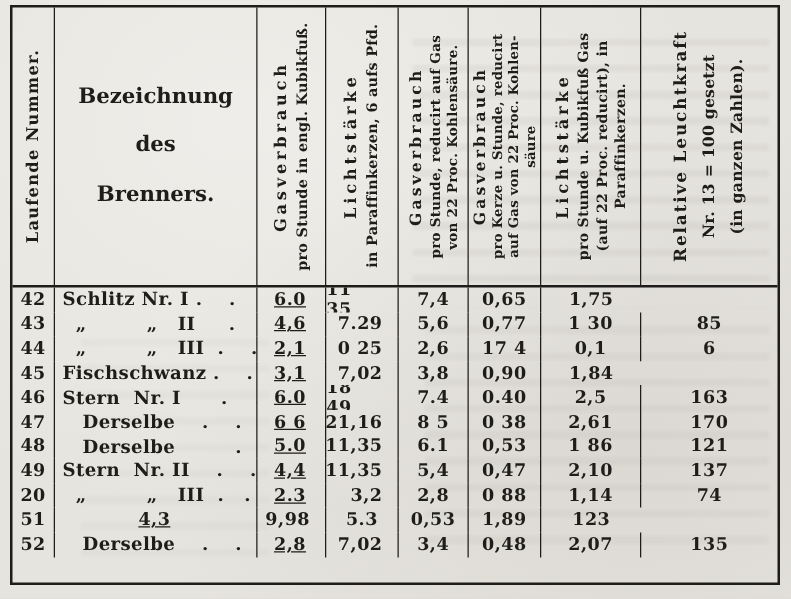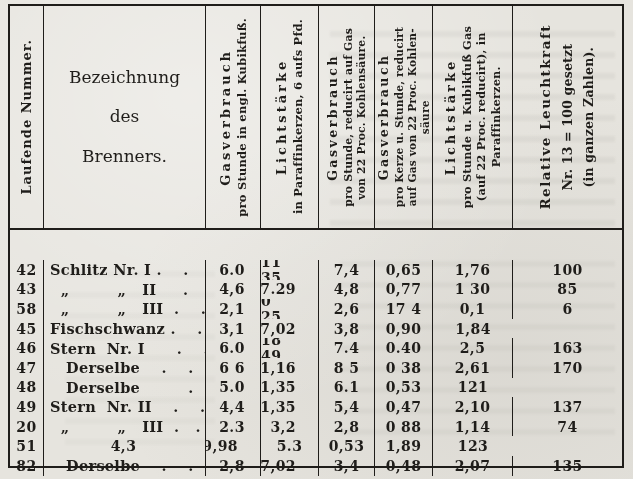--- a/index.html
+++ b/index.html
@@ -52,31 +52,31 @@
   .h-nr .title{letter-spacing:1px;font-size:13px;}
   .h-c5 .title,.h-c6 .title{font-size:12.5px;letter-spacing:2.5px;}
   .h-c5 .sub{font-size:10.8px;line-height:1.25;}
   .h-c6 .sub{font-size:10.6px;line-height:1.22;}
   .h-c7 .sub{font-size:11.3px;line-height:1.3;}
   .h-c8 .title{font-size:13.5px;letter-spacing:1.5px;line-height:1.6;}
   .h-c8 .sub{font-size:12.5px;line-height:1.75;}
 
   .h-name{
     flex-direction:column;justify-content:center;gap:14px;
-    font-weight:normal;font-size:17px;text-align:center;
+    font-weight:bold;font-size:17px;text-align:center;
     white-space:pre-line;line-height:2.3;
   }
 
-  .body-rows{position:relative;margin-top:30px;}
+  .body-rows{position:relative;}
   .row{height:19.6px;}
   .cell{font-size:14px;font-weight:bold;letter-spacing:.4px;}
   .c-nr{justify-content:center;}
   .c-name{justify-content:flex-start;padding-left:6px;white-space:pre;font-size:14.5px;letter-spacing:.3px;}
-  .c-v1{padding-right:2px;}
-  .c-v2{justify-content:flex-end;padding-right:22px;}
+  .c-v1{padding-right:2px;text-decoration:underline;}
+  .c-v2{justify-content:flex-end;padding-right:12px;}
 </style>
 </head>
 <body>
 
 <div class="page">
   <div class="table">
 
     <div class="ghost g1"></div>
     <div class="ghost g2"></div>
     <div class="ghost g3"></div>
@@ -137,35 +137,34 @@
     </div>
 
     <div class="body-rows" id="table-body">
         <div class="row">
           <div class="cell c-nr">42</div>
           <div class="cell c-name">Schlitz Nr. I .    .    .</div>
           <div class="cell c-v1">6.0</div>
           <div class="cell c-v2">11 35</div>
           <div class="cell c-v3">7,4</div>
           <div class="cell c-v4">0,65</div>
-          <div class="cell c-v5">1,76</div>
-          <div class="cell c-v6">100</div>
+          <div class="cell c-v5">1,75</div>
         </div>
         <div class="row">
           <div class="cell c-nr">43</div>
           <div class="cell c-name">  „         „   II     .     .</div>
           <div class="cell c-v1">4,6</div>
           <div class="cell c-v2">7.29</div>
-          <div class="cell c-v3">4,8</div>
+          <div class="cell c-v3">5,6</div>
           <div class="cell c-v4">0,77</div>
           <div class="cell c-v5">1 30</div>
           <div class="cell c-v6">85</div>
         </div>
         <div class="row">
-          <div class="cell c-nr">58</div>
+          <div class="cell c-nr">44</div>
           <div class="cell c-name">  „         „   III  .    .</div>
           <div class="cell c-v1">2,1</div>
           <div class="cell c-v2">0 25</div>
           <div class="cell c-v3">2,6</div>
           <div class="cell c-v4">17 4</div>
           <div class="cell c-v5">0,1</div>
           <div class="cell c-v6">6</div>
         </div>
         <div class="row">
           <div class="cell c-nr">45</div>
@@ -196,20 +195,21 @@
           <div class="cell c-v5">2,61</div>
           <div class="cell c-v6">170</div>
         </div>
         <div class="row">
           <div class="cell c-nr">48</div>
           <div class="cell c-name">   Derselbe         .    .</div>
           <div class="cell c-v1">5.0</div>
           <div class="cell c-v2">11,35</div>
           <div class="cell c-v3">6.1</div>
           <div class="cell c-v4">0,53</div>
+          <div class="cell c-v5">1 86</div>
           <div class="cell c-v6">121</div>
         </div>
         <div class="row">
           <div class="cell c-nr">49</div>
           <div class="cell c-name">Stern  Nr. II    .    .</div>
           <div class="cell c-v1">4,4</div>
           <div class="cell c-v2">11,35</div>
           <div class="cell c-v3">5,4</div>
           <div class="cell c-v4">0,47</div>
           <div class="cell c-v5">2,10</div>
@@ -228,21 +228,21 @@
         <div class="row">
           <div class="cell c-nr">51</div>
           <div class="cell c-v1">4,3</div>
           <div class="cell c-v2">9,98</div>
           <div class="cell c-v3">5.3</div>
           <div class="cell c-v4">0,53</div>
           <div class="cell c-v5">1,89</div>
           <div class="cell c-v6">123</div>
         </div>
         <div class="row">
-          <div class="cell c-nr">82</div>
+          <div class="cell c-nr">52</div>
           <div class="cell c-name">   Derselbe    .    .    .</div>
           <div class="cell c-v1">2,8</div>
           <div class="cell c-v2">7,02</div>
           <div class="cell c-v3">3,4</div>
           <div class="cell c-v4">0,48</div>
           <div class="cell c-v5">2,07</div>
           <div class="cell c-v6">135</div>
         </div>
       </div>
   </div>

